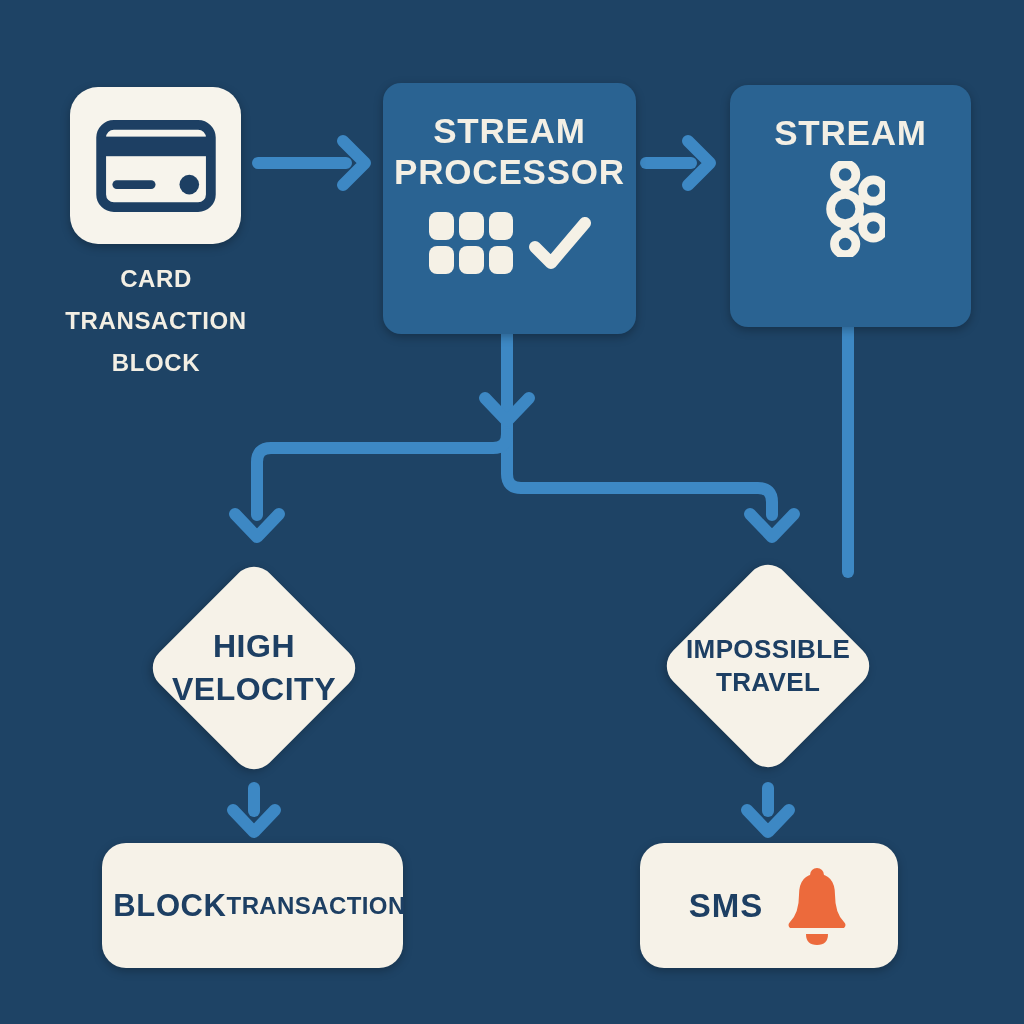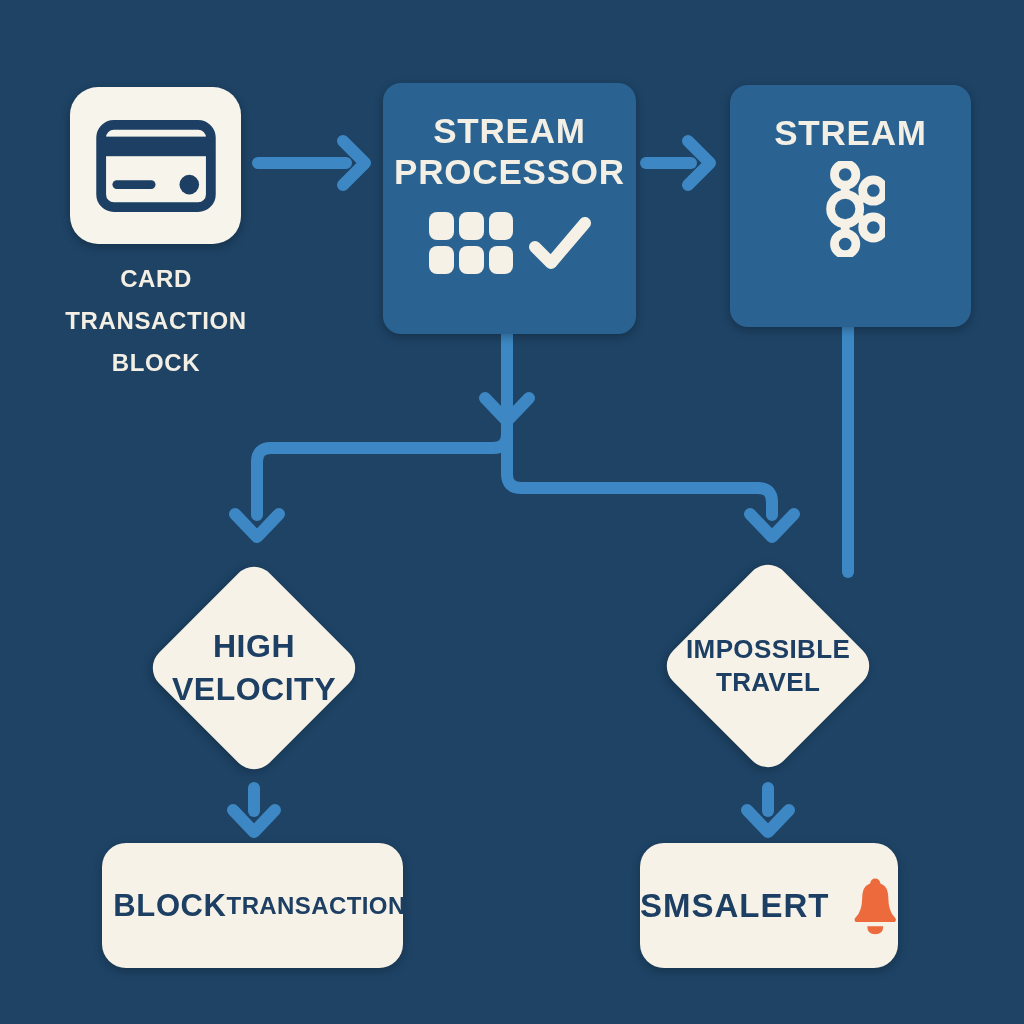--- a/index.html
+++ b/index.html
@@ -160,21 +160,20 @@
     </svg>
     <div class="stack">
       <div class="t-block">BLOCK</div>
       <div class="t-trans">TRANSACTION</div>
     </div>
   </div>
 
   <div class="abs result-box cream" style="left:640px;top:843px;width:258px;height:125px;gap:22px;justify-content:center;">
     <div class="stack">
       <div class="t-sms">SMS</div>
-      <div class="t-sms">ALERT</div>
     </div>
     <svg width="64" height="82" viewBox="0 0 64 82">
       <circle cx="32" cy="10" r="7" fill="#ec6a3c"></circle>
       <path d="M 5 57 Q 14 48 14 30 Q 14 9 32 9 Q 50 9 50 30 Q 50 48 59 57 Q 62 60 59 63 L 5 63 Q 2 60 5 57 Z" fill="#ec6a3c"></path>
       <path d="M 21 69 Q 21 80 32 80 Q 43 80 43 69 Z" fill="#ec6a3c"></path>
     </svg>
   </div>
 
 </div>
 

